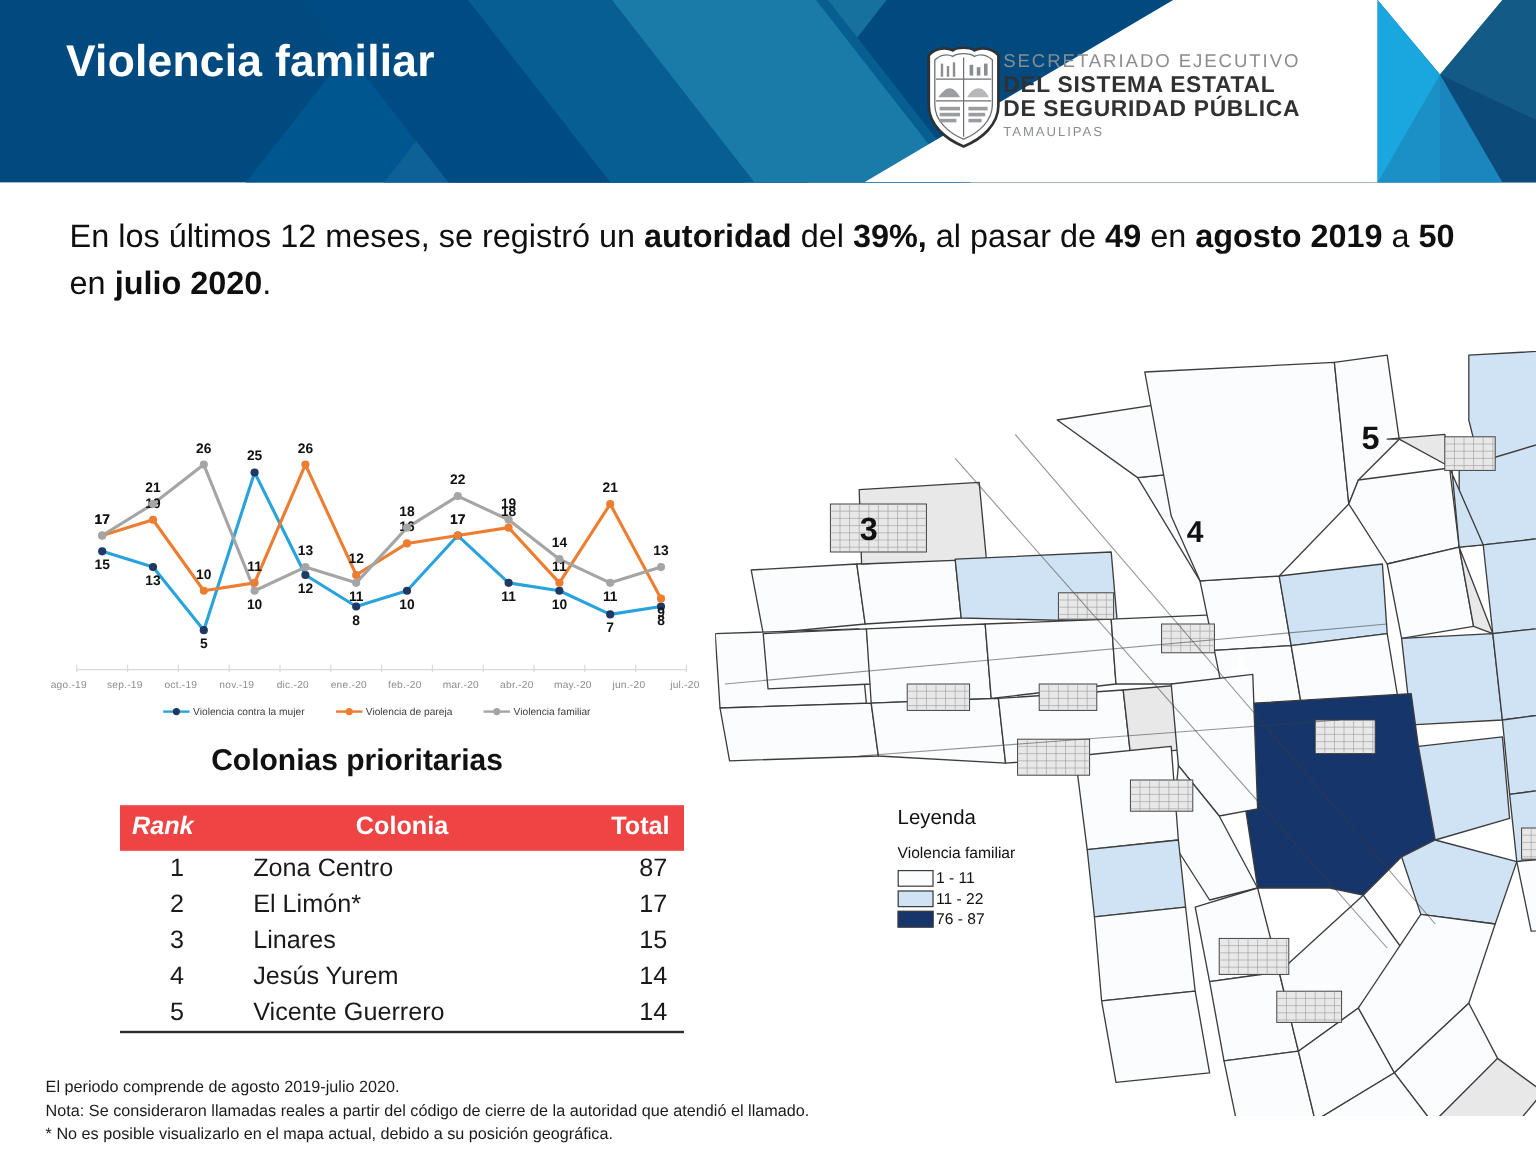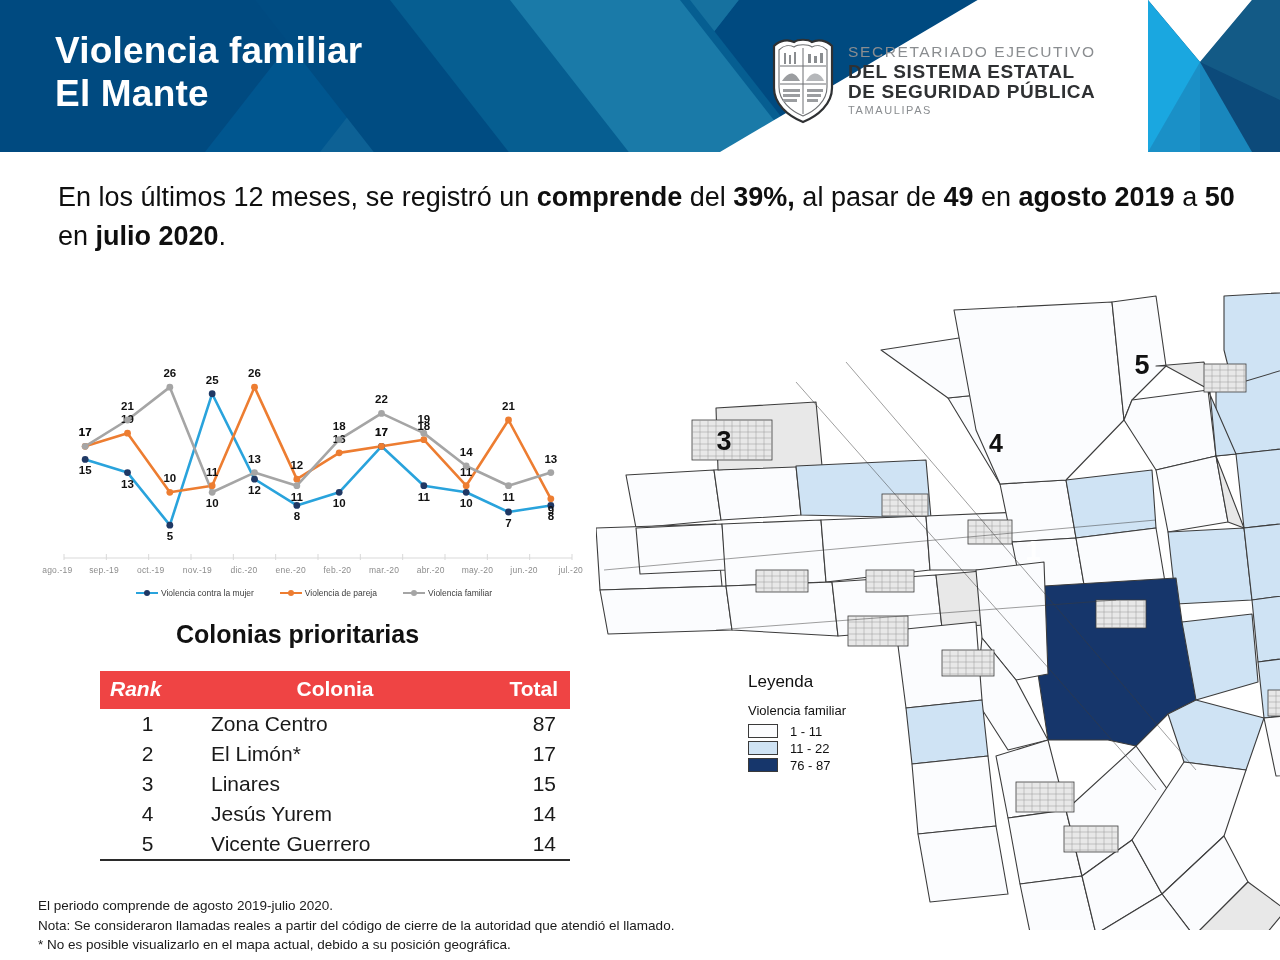--- a/index.html
+++ b/index.html
@@ -40,21 +40,21 @@
   #title-block {
     position: absolute; left: 55px; top: 30px; z-index: 6;
     color: #ffffff; line-height: 1.16;
   }
   #title-line1 { font-size: 37px; font-weight: 600; letter-spacing: .2px; }
   #title-line2 { font-size: 37px; font-weight: 600; letter-spacing: .2px; }
 
   
   #logo-wrap {
     position: absolute; left: 770px; top: 36px; z-index: 7;
-    display: flex; align-items: center; gap: 12px;
+    display: flex; align-items: center; 
   }
   #crest { width: 66px; height: 88px; }
   #wordmark { line-height: 1.0; color: #4d4d4f; }
   #wm1 { font-size: 15.5px; letter-spacing: 1.6px; color: #8a8d90; }
   #wm2 { font-size: 19px; font-weight: 700; letter-spacing: .6px; color: #2f3133; margin-top: 2px; }
   #wm3 { font-size: 19px; font-weight: 700; letter-spacing: .6px; color: #2f3133; margin-top: 1px; }
   #wm4 { font-size: 11px; letter-spacing: 1.6px; color: #8a8d90; margin-top: 4px; }
 
   
   #vmark { position: absolute; right: 0; top: 0; width: 160px; height: 152px; z-index: 8; }
@@ -119,42 +119,41 @@
   }
 
   
   #map { position: absolute; left: 596px; top: 270px; width: 684px; height: 660px; }
   #map-svg { display: block; }
 
   
   #map-legend { position: absolute; left: 748px; top: 672px; z-index: 5; }
   #leg-head { font-size: 17px; color: #111; margin-bottom: 11px; }
   #leg-sub  { font-size: 13px; color: #111; margin-bottom: 6px; }
-  .lg-row { display: flex; align-items: flex-start; gap: 12px; margin-bottom: 2px; }
+  .lg-row { display: flex; align-items: flex-end; gap: 2px; margin-bottom: 2px; }
   .lg-sw { width: 30px; height: 14px; border: 1px solid #3a3a3a; }
   .lg-txt { font-size: 13px; color: #111; }
 </style>
 </head>
 <body>
 
 <div id="slide">
 
   <div id="header">
     <div class="chev" id="chev-a"></div>
     <div class="chev" id="chev-b"></div>
     <div class="chev" id="chev-c"></div>
     <div class="chev2" id="chev-d"></div>
     <div class="chev2" id="chev-e"></div>
     <div class="chev2" id="chev-f"></div>
     <div id="header-white"></div>
   </div>
 
   <div id="title-block">
     <div id="title-line1">Violencia familiar</div>
-    <div id="title-line2">El Mante</div>
   </div>
 
   <div id="logo-wrap">
     <svg id="crest" viewBox="0 0 66 88">
       <path d="M4 10 C10 4 18 3 24 6 C28 3 38 3 42 6 C48 3 56 4 62 10
                L62 52 C62 68 48 80 33 86 C18 80 4 68 4 52 Z" fill="#ffffff" stroke="#2f3133" stroke-width="2.2"></path>
       <path d="M9 14 C14 9 20 9 24 11 C28 8 38 8 42 11 C46 9 52 9 57 14
                L57 51 C57 65 45 75 33 80 C21 75 9 65 9 51 Z" fill="none" stroke="#6d6f72" stroke-width="1.1"></path>
       <line x1="33" y1="12" x2="33" y2="78" stroke="#6d6f72" stroke-width="1"></line>
       <line x1="10" y1="30" x2="56" y2="30" stroke="#6d6f72" stroke-width="1"></line>
@@ -187,21 +186,21 @@
   </div>
 
   <svg id="vmark" viewBox="0 0 160 152">
     <polygon points="28,0 80,62 132,0 160,0 160,152 28,152" fill="#0c4a7a"></polygon>
     <polygon points="28,0 80,62 80,152 28,152" fill="#1aa7e0"></polygon>
     <polygon points="80,62 132,0 160,0 160,100" fill="#19688f" opacity="0.55"></polygon>
     <polygon points="28,152 80,62 132,152" fill="#1b8ec4" opacity="0.9"></polygon>
   </svg>
 
   <div id="intro">
-    <span>En los últimos 12 meses, se registró un </span><b>comprende</b><span> del </span><b>39%,</b><span> al pasar de </span><b>49</b><span> en </span><b>agosto 2019</b><span> a </span><b>50</b><span> en </span><b>julio 2020</b><span>.</span>
+    <span>En los últimos 12 meses, se registró un </span><b>autoridad</b><span> del </span><b>39%,</b><span> al pasar de </span><b>49</b><span> en </span><b>agosto 2019</b><span> a </span><b>50</b><span> en </span><b>julio 2020</b><span>.</span>
   </div>
 
   <div id="chart-area">
     <svg id="chart-svg" width="560" height="250" viewBox="0 0 560 250">
         <line x1="30" y1="214" x2="30" y2="220" stroke="#d9d9d9" stroke-width="1"></line>
         <line x1="72.33333333333334" y1="214" x2="72.33333333333334" y2="220" stroke="#d9d9d9" stroke-width="1"></line>
         <line x1="114.66666666666667" y1="214" x2="114.66666666666667" y2="220" stroke="#d9d9d9" stroke-width="1"></line>
         <line x1="157" y1="214" x2="157" y2="220" stroke="#d9d9d9" stroke-width="1"></line>
         <line x1="199.33333333333334" y1="214" x2="199.33333333333334" y2="220" stroke="#d9d9d9" stroke-width="1"></line>
         <line x1="241.66666666666666" y1="214" x2="241.66666666666666" y2="220" stroke="#d9d9d9" stroke-width="1"></line>

